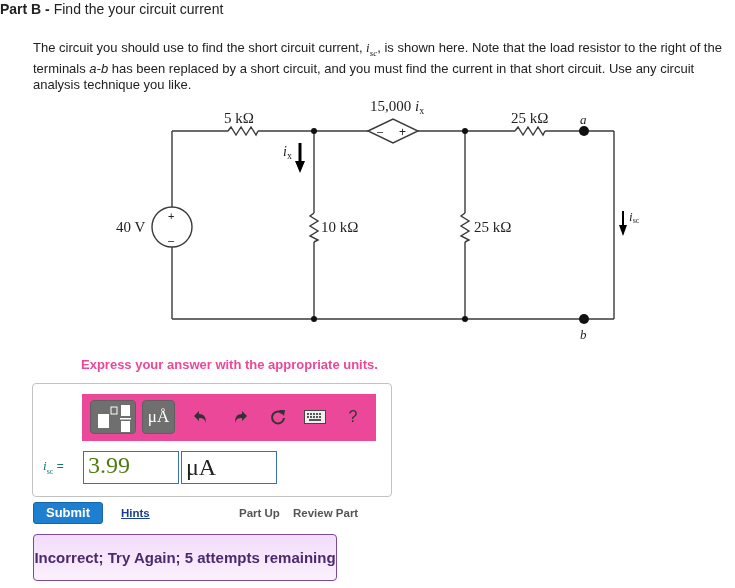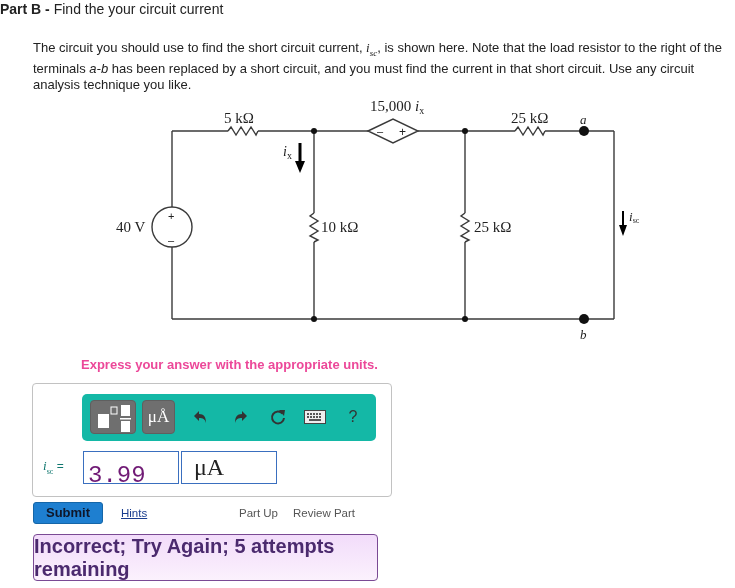--- a/index.html
+++ b/index.html
@@ -8,33 +8,33 @@
   .abs { position: absolute; }
   .part-title { left: 0; top: 1px; font-size: 14px; color: #222; white-space: nowrap; }
   .part-title b { font-weight: bold; }
   .desc { left: 33px; top: 40px; width: 700px; font-size: 13px; line-height: 16px; color: #222; }
   .desc i.sym { font-family: "Liberation Serif", serif; font-style: italic; }
   .desc sub { font-size: 9px; }
   svg.circuit { position: absolute; left: 0; top: 80px; }
   .serif { font-family: "Liberation Serif", serif; }
   .express { left: 33px; top: 357px; font-size: 13px; font-weight: bold; color: #ec4899; margin-left: 48px; }
   .answer-box { left: 32px; top: 383px; width: 360px; height: 114px; border: 1px solid #c2c2c2; border-radius: 4px; background: #fff; }
-  .toolbar { left: 82px; top: 394px; width: 294px; height: 47px; background: #14b8a6; border-radius: 5px; }
+  .toolbar { left: 82px; top: 394px; width: 294px; height: 47px; background: #ec4899; border-radius: 0; }
   .tb-btn { position: absolute; top: 6px; height: 34px; border-radius: 4px; background: #6f6f6f; border: 1px solid #5f5f5f; }
   .tb-ico { position: absolute; top: 10px; width: 26px; height: 26px; display: flex; align-items: center; justify-content: center; color: #333; font-size: 18px; }
   .isc-label { left: 43px; top: 458px; font-family: "Liberation Serif", serif; font-style: italic; font-size: 13px; color: #0f766e; }
   .isc-label sub { font-size: 8px; font-style: normal; }
   .isc-label span.eq { font-style: normal; font-family: "Liberation Sans", sans-serif; font-size: 12px; }
-  .val-input { left: 83px; top: 451px; width: 96px; height: 33px; border: 1px solid #3a6fbf; font-family: Liberation Mono, monospace; font-size: 24px; color: #701a75; padding: 10px 4px; line-height: 27px; background: #fff; }
-  .unit-input { left: 181px; top: 451px; width: 96px; height: 33px; border: 1px solid #3a6fbf; font-family: "Liberation Serif", serif; font-size: 24px; color: #222; padding: 2px 12px; line-height: 27px; background: #fff; }
-  .submit-btn { left: 33px; top: 502px; width: 70px; height: 22px; background: #1e7fd0; border: 1px solid #1566a8; border-radius: 3px; color: #0f172a; font-weight: bold; font-size: 13px; text-align: center; line-height: 20px; }
-  .link { top: 507px; font-size: 11.5px; font-weight: normal; }
+  .val-input { left: 83px; top: 451px; width: 96px; height: 33px; border: 1px solid #3a6fbf; font-family: Liberation Serif, serif; font-size: 24px; color: #4d7c0f; padding: 0 4px; line-height: 27px; background: #fff; }
+  .unit-input { left: 181px; top: 451px; width: 96px; height: 33px; border: 1px solid #3a6fbf; font-family: "Liberation Serif", serif; font-size: 24px; color: #222; padding: 2px 4px; line-height: 27px; background: #fff; }
+  .submit-btn { left: 33px; top: 502px; width: 70px; height: 22px; background: #1e7fd0; border: 1px solid #1566a8; border-radius: 3px; color: #ffffff; font-weight: bold; font-size: 13px; text-align: center; line-height: 20px; }
+  .link { top: 507px; font-size: 11.5px; font-weight: bold; }
   .link.u { color: #1a3d8f; text-decoration: underline; }
   .link.g { color: #555; }
-  .feedback { left: 33px; top: 534px; width: 345px; height: 47px; border: 1px solid #7a4a94; border-radius: 4px; background: linear-gradient(#f2dcfa, #fbf1fd); color: #4b2a6e; font-size: 20px; font-weight: bold; display: flex; align-items: center; justify-content: center; }
+  .feedback { left: 33px; top: 534px; width: 304px; height: 47px; border: 1px solid #7a4a94; border-radius: 4px; background: linear-gradient(#f2dcfa, #fbf1fd); color: #4b2a6e; font-size: 15px; font-weight: bold; display: flex; align-items: center; justify-content: center; }
 </style>
 </head>
 <body>
 
 <div class="abs part-title">
   <b>Part B</b><b> - </b><span>Find the your circuit current</span>
 </div>
 
 <div class="abs desc">
   <span>The circuit you should use to find the short circuit current, </span><i class="sym"><span>i</span><sub>sc</sub></i><span>, is shown here. Note that the load resistor to the right of the terminals </span><i>a-b</i><span> has been replaced by a short circuit, and you must find the current in that short circuit. Use any circuit analysis technique you like.</span>

